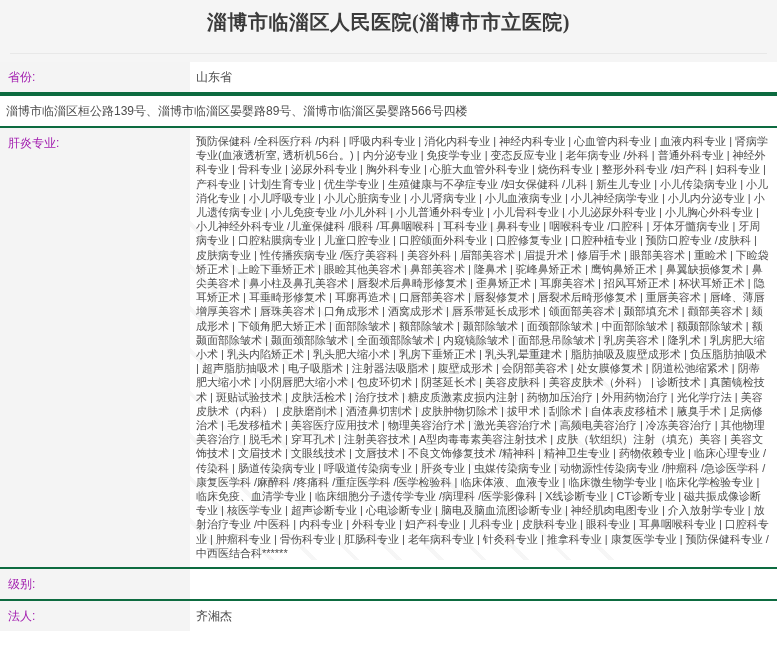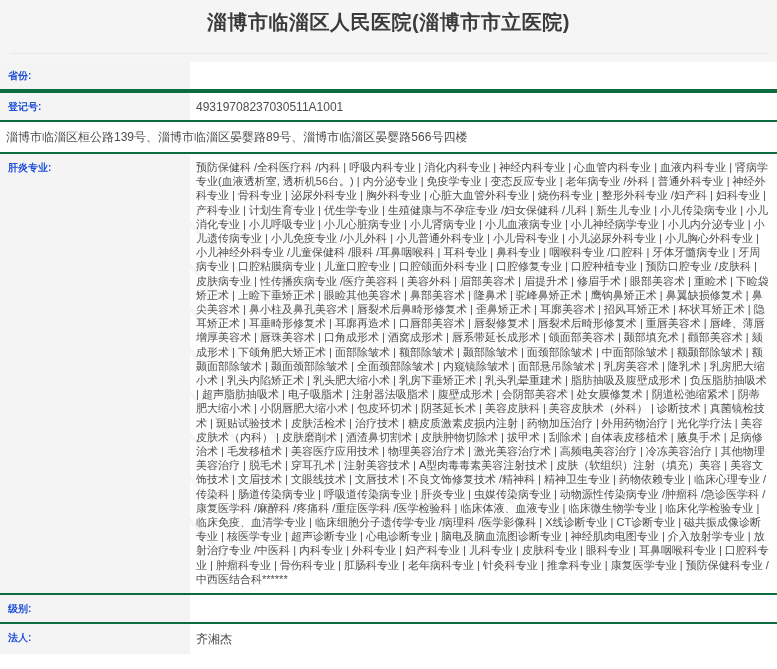--- a/index.html
+++ b/index.html
@@ -10,20 +10,21 @@
     color: #4d4d4d;
     position: relative;
   }
   .page { width: 777px; position: relative; background: #fff; }
 
   
   .title-band {
     background: #f5f5f5;
     height: 62px;
     position: relative;
+    font-family: Liberation Serif, serif;
   }
   .title-band::after {
     content: "";
     position: absolute;
     left: 10px; right: 10px; bottom: 8px;
     height: 1px;
     background: #e8e8e8;
   }
   .page-title {
     text-align: center;
@@ -40,23 +41,22 @@
     display: flex;
     width: 100%;
     border-bottom: 2px solid #0d6b40;
   }
   .row:last-child { border-bottom: none; }
   .cell-label {
     width: 190px;
     min-width: 190px;
     background: #f4f4f4;
     padding: 7px 8px 6px 8px;
-    font-size: 10px;
-    color: #1d4ed8;
-    font-weight: bold;
+    font-size: 12px;
+    color: #a21caf;
   }
   .cell-value {
     flex: 1;
     background: #ffffff;
     padding: 7px 8px 6px 6px;
     font-size: 12px;
     color: #4d4d4d;
     word-break: break-all;
   }
   .cell-value.small {
@@ -85,29 +85,26 @@
 <div class="page">
 
   <div class="title-band">
     <div class="page-title">淄博市临淄区人民医院(淄博市市立医院)</div>
   </div>
 
   <div class="info-table">
 
     <div class="row">
       <div class="cell-label">省份:</div>
+      <div class="cell-value">山东省</div>
     </div>
 
     <div class="row">
     </div>
 
-    <div class="row">
-      <div class="cell-label">登记号:</div>
-      <div class="cell-value">49319708237030511A1001</div>
-    </div>
 
     <div class="row">
       <div class="cell-value">淄博市临淄区桓公路139号、淄博市临淄区晏婴路89号、淄博市临淄区晏婴路566号四楼</div>
     </div>
 
     <div class="row">
       <div class="cell-label">肝炎专业:</div>
       <div class="cell-value small">预防保健科 /全科医疗科 /内科 | 呼吸内科专业 | 消化内科专业 | 神经内科专业 | 心血管内科专业 | 血液内科专业 | 肾病学专业(血液透析室, 透析机56台。) | 内分泌专业 | 免疫学专业 | 变态反应专业 | 老年病专业 /外科 | 普通外科专业 | 神经外科专业 | 骨科专业 | 泌尿外科专业 | 胸外科专业 | 心脏大血管外科专业 | 烧伤科专业 | 整形外科专业 /妇产科 | 妇科专业 | 产科专业 | 计划生育专业 | 优生学专业 | 生殖健康与不孕症专业 /妇女保健科 /儿科 | 新生儿专业 | 小儿传染病专业 | 小儿消化专业 | 小儿呼吸专业 | 小儿心脏病专业 | 小儿肾病专业 | 小儿血液病专业 | 小儿神经病学专业 | 小儿内分泌专业 | 小儿遗传病专业 | 小儿免疫专业 /小儿外科 | 小儿普通外科专业 | 小儿骨科专业 | 小儿泌尿外科专业 | 小儿胸心外科专业 | 小儿神经外科专业 /儿童保健科 /眼科 /耳鼻咽喉科 | 耳科专业 | 鼻科专业 | 咽喉科专业 /口腔科 | 牙体牙髓病专业 | 牙周病专业 | 口腔粘膜病专业 | 儿童口腔专业 | 口腔颌面外科专业 | 口腔修复专业 | 口腔种植专业 | 预防口腔专业 /皮肤科 | 皮肤病专业 | 性传播疾病专业 /医疗美容科 | 美容外科 | 眉部美容术 | 眉提升术 | 修眉手术 | 眼部美容术 | 重睑术 | 下睑袋矫正术 | 上睑下垂矫正术 | 眼睑其他美容术 | 鼻部美容术 | 隆鼻术 | 驼峰鼻矫正术 | 鹰钩鼻矫正术 | 鼻翼缺损修复术 | 鼻尖美容术 | 鼻小柱及鼻孔美容术 | 唇裂术后鼻畸形修复术 | 歪鼻矫正术 | 耳廓美容术 | 招风耳矫正术 | 杯状耳矫正术 | 隐耳矫正术 | 耳垂畸形修复术 | 耳廓再造术 | 口唇部美容术 | 唇裂修复术 | 唇裂术后畸形修复术 | 重唇美容术 | 唇峰、薄唇增厚美容术 | 唇珠美容术 | 口角成形术 | 酒窝成形术 | 唇系带延长成形术 | 颌面部美容术 | 颞部填充术 | 颧部美容术 | 颏成形术 | 下颌角肥大矫正术 | 面部除皱术 | 额部除皱术 | 颞部除皱术 | 面颈部除皱术 | 中面部除皱术 | 额颞部除皱术 | 额颞面部除皱术 | 颞面颈部除皱术 | 全面颈部除皱术 | 内窥镜除皱术 | 面部悬吊除皱术 | 乳房美容术 | 隆乳术 | 乳房肥大缩小术 | 乳头内陷矫正术 | 乳头肥大缩小术 | 乳房下垂矫正术 | 乳头乳晕重建术 | 脂肪抽吸及腹壁成形术 | 负压脂肪抽吸术 | 超声脂肪抽吸术 | 电子吸脂术 | 注射器法吸脂术 | 腹壁成形术 | 会阴部美容术 | 处女膜修复术 | 阴道松弛缩紧术 | 阴蒂肥大缩小术 | 小阴唇肥大缩小术 | 包皮环切术 | 阴茎延长术 | 美容皮肤科 | 美容皮肤术（外科） | 诊断技术 | 真菌镜检技术 | 斑贴试验技术 | 皮肤活检术 | 治疗技术 | 糖皮质激素皮损内注射 | 药物加压治疗 | 外用药物治疗 | 光化学疗法 | 美容皮肤术（内科） | 皮肤磨削术 | 酒渣鼻切割术 | 皮肤肿物切除术 | 拔甲术 | 刮除术 | 自体表皮移植术 | 腋臭手术 | 足病修治术 | 毛发移植术 | 美容医疗应用技术 | 物理美容治疗术 | 激光美容治疗术 | 高频电美容治疗 | 冷冻美容治疗 | 其他物理美容治疗 | 脱毛术 | 穿耳孔术 | 注射美容技术 | A型肉毒毒素美容注射技术 | 皮肤（软组织）注射（填充）美容 | 美容文饰技术 | 文眉技术 | 文眼线技术 | 文唇技术 | 不良文饰修复技术 /精神科 | 精神卫生专业 | 药物依赖专业 | 临床心理专业 /传染科 | 肠道传染病专业 | 呼吸道传染病专业 | 肝炎专业 | 虫媒传染病专业 | 动物源性传染病专业 /肿瘤科 /急诊医学科 /康复医学科 /麻醉科 /疼痛科 /重症医学科 /医学检验科 | 临床体液、血液专业 | 临床微生物学专业 | 临床化学检验专业 | 临床免疫、血清学专业 | 临床细胞分子遗传学专业 /病理科 /医学影像科 | X线诊断专业 | CT诊断专业 | 磁共振成像诊断专业 | 核医学专业 | 超声诊断专业 | 心电诊断专业 | 脑电及脑血流图诊断专业 | 神经肌肉电图专业 | 介入放射学专业 | 放射治疗专业 /中医科 | 内科专业 | 外科专业 | 妇产科专业 | 儿科专业 | 皮肤科专业 | 眼科专业 | 耳鼻咽喉科专业 | 口腔科专业 | 肿瘤科专业 | 骨伤科专业 | 肛肠科专业 | 老年病科专业 | 针灸科专业 | 推拿科专业 | 康复医学专业 | 预防保健科专业 /中西医结合科******</div>
     </div>
 

